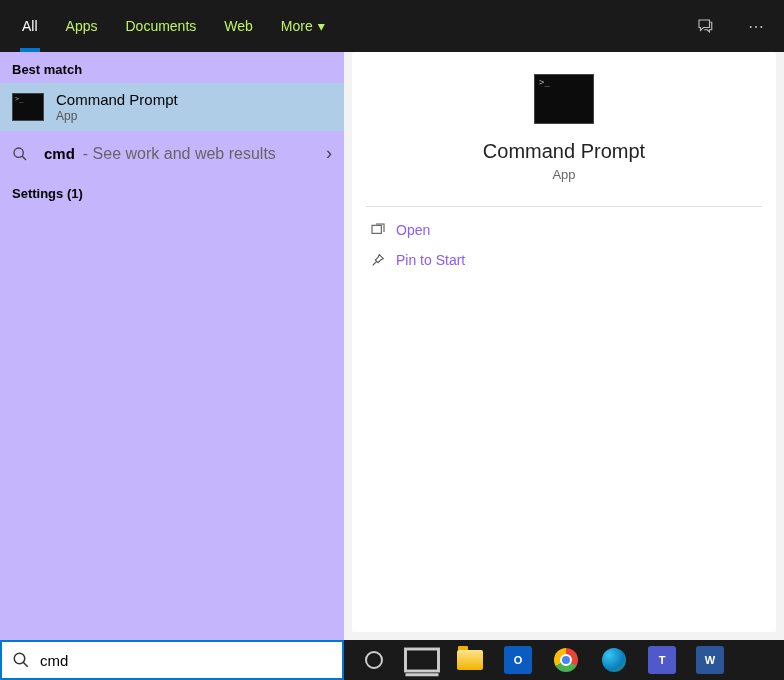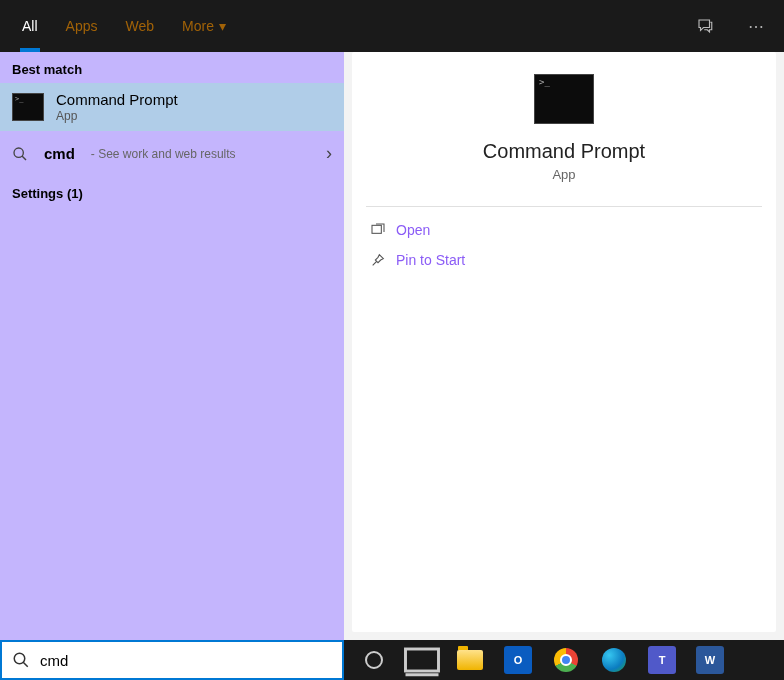--- a/index.html
+++ b/index.html
@@ -1,19 +1,19 @@
 <!DOCTYPE html>
 <html><head>
 <meta charset="utf-8">
 <style>
 * { margin: 0; padding: 0; box-sizing: border-box; font-family: "Segoe UI", Tahoma, sans-serif; }
 body { width: 784px; height: 680px; background: #f0f0f0; overflow: hidden; position: relative; }
 
 .tabs-bar { background: #1a1a1a; height: 52px; display: flex; align-items: center; padding: 0 8px; }
-.tab { color: #a16207; font-size: 14px; padding: 0 14px; height: 52px; display: flex; align-items: center; cursor: pointer; position: relative; }
+.tab { color: #bef264; font-size: 14px; padding: 0 14px; height: 52px; display: flex; align-items: center; cursor: pointer; position: relative; }
 .tab.active { color: #fff; }
 .tab.active::after { content:""; position:absolute; left:12px; right:12px; bottom:0; height:4px; background:#0078d4; }
 .tab .chev { margin-left:5px; }
 .tabs-spacer { flex:1; }
 .tabs-icon { color:#b0b0b0; width:40px; text-align:center; cursor:pointer; font-size:16px; }
 
 .main { display:flex; height: 588px; }
 .left-pane { width:344px; background:#c4b5fd; display:flex; flex-direction:column; }
 .right-pane { flex:1; background:#f3f3f3; padding: 0 8px 8px 8px; }
 .right-card { background:#fff; height:100%; border-radius:2px; padding-top:22px; }
@@ -24,21 +24,21 @@
 .cmd-icon-sm { width:32px; height:28px; background:#0c0c0c; border:1px solid #444; margin-right:12px; position:relative; }
 .cmd-icon-sm::before { content:">_"; position:absolute; top:1px; left:2px; color:#aaa; font-size:7px; font-family:monospace; }
 .cmd-icon-lg { width:60px; height:50px; background:#0c0c0c; border:1px solid #444; margin:0 auto 16px auto; position:relative; }
 .cmd-icon-lg::before { content:">_"; position:absolute; top:2px; left:4px; color:#aaa; font-size:9px; font-family:monospace; }
 .result-title { font-size:15px; color:#000; }
 .result-sub { font-size:12px; color:#555; margin-top:1px; }
 
 .search-row { display:flex; align-items:center; padding:12px 12px; cursor:pointer; }
 .search-row .si { width:16px; margin-right:16px; color:#444; }
 .search-row .st { font-size:15px; color:#000; font-weight:600; }
-.search-row .sh { font-size:12px; color:#666; font-weight:400; margin-left:16px; }
+.search-row .sh { font-size:16px; color:#666; font-weight:400; margin-left:8px; }
 .search-row .chev { margin-left:auto; color:#444; font-size:18px; }
 
 .right-title { text-align:center; font-size:20px; color:#222; margin-bottom:4px; }
 .right-sub { text-align:center; font-size:13px; color:#666; margin-bottom:24px; }
 .divider { border:none; border-top:1px solid #e0e0e0; margin:0 14px 6px 14px; }
 
 .action-list { padding: 2px 12px; }
 .action-item { display:flex; align-items:center; padding:7px 6px; font-size:14px; color:#8b5cf6; cursor:pointer; }
 .action-item .ai { width:26px; color:#555; display:flex; align-items:center; justify-content:flex-start; }
 .action-item.highlight { outline:4px solid #e60000; outline-offset:-2px; }
@@ -64,20 +64,23 @@
 </style>
 </head>
 <body>
 
 <div class="tabs-bar">
   <div class="tab active">
       <span>All</span>
     </div>
   <div class="tab">
       <span>Apps</span>
+    </div>
+  <div class="tab">
+      <span>Documents</span>
     </div>
   <div class="tab">
       <span>Web</span>
     </div>
   <div class="tab">
     <span>More</span>
     <span class="chev">▾</span>
   </div>
   <div class="tabs-spacer"></div>
   <div class="tabs-icon">

